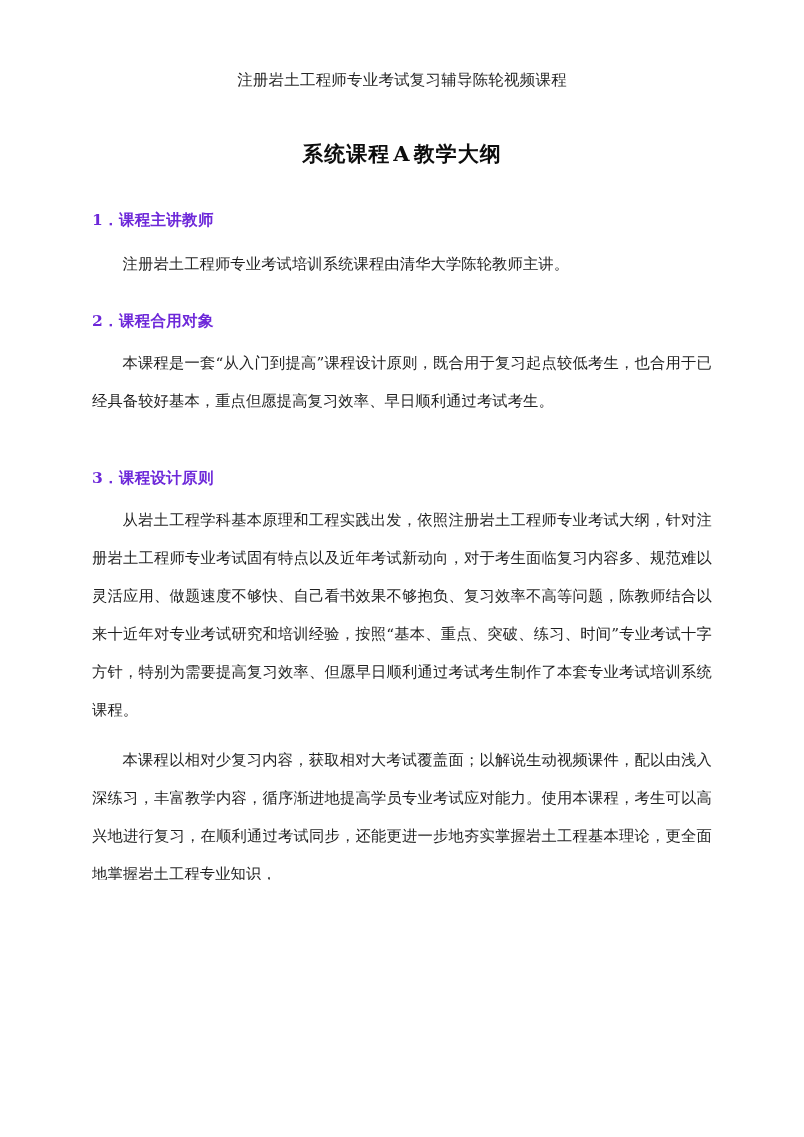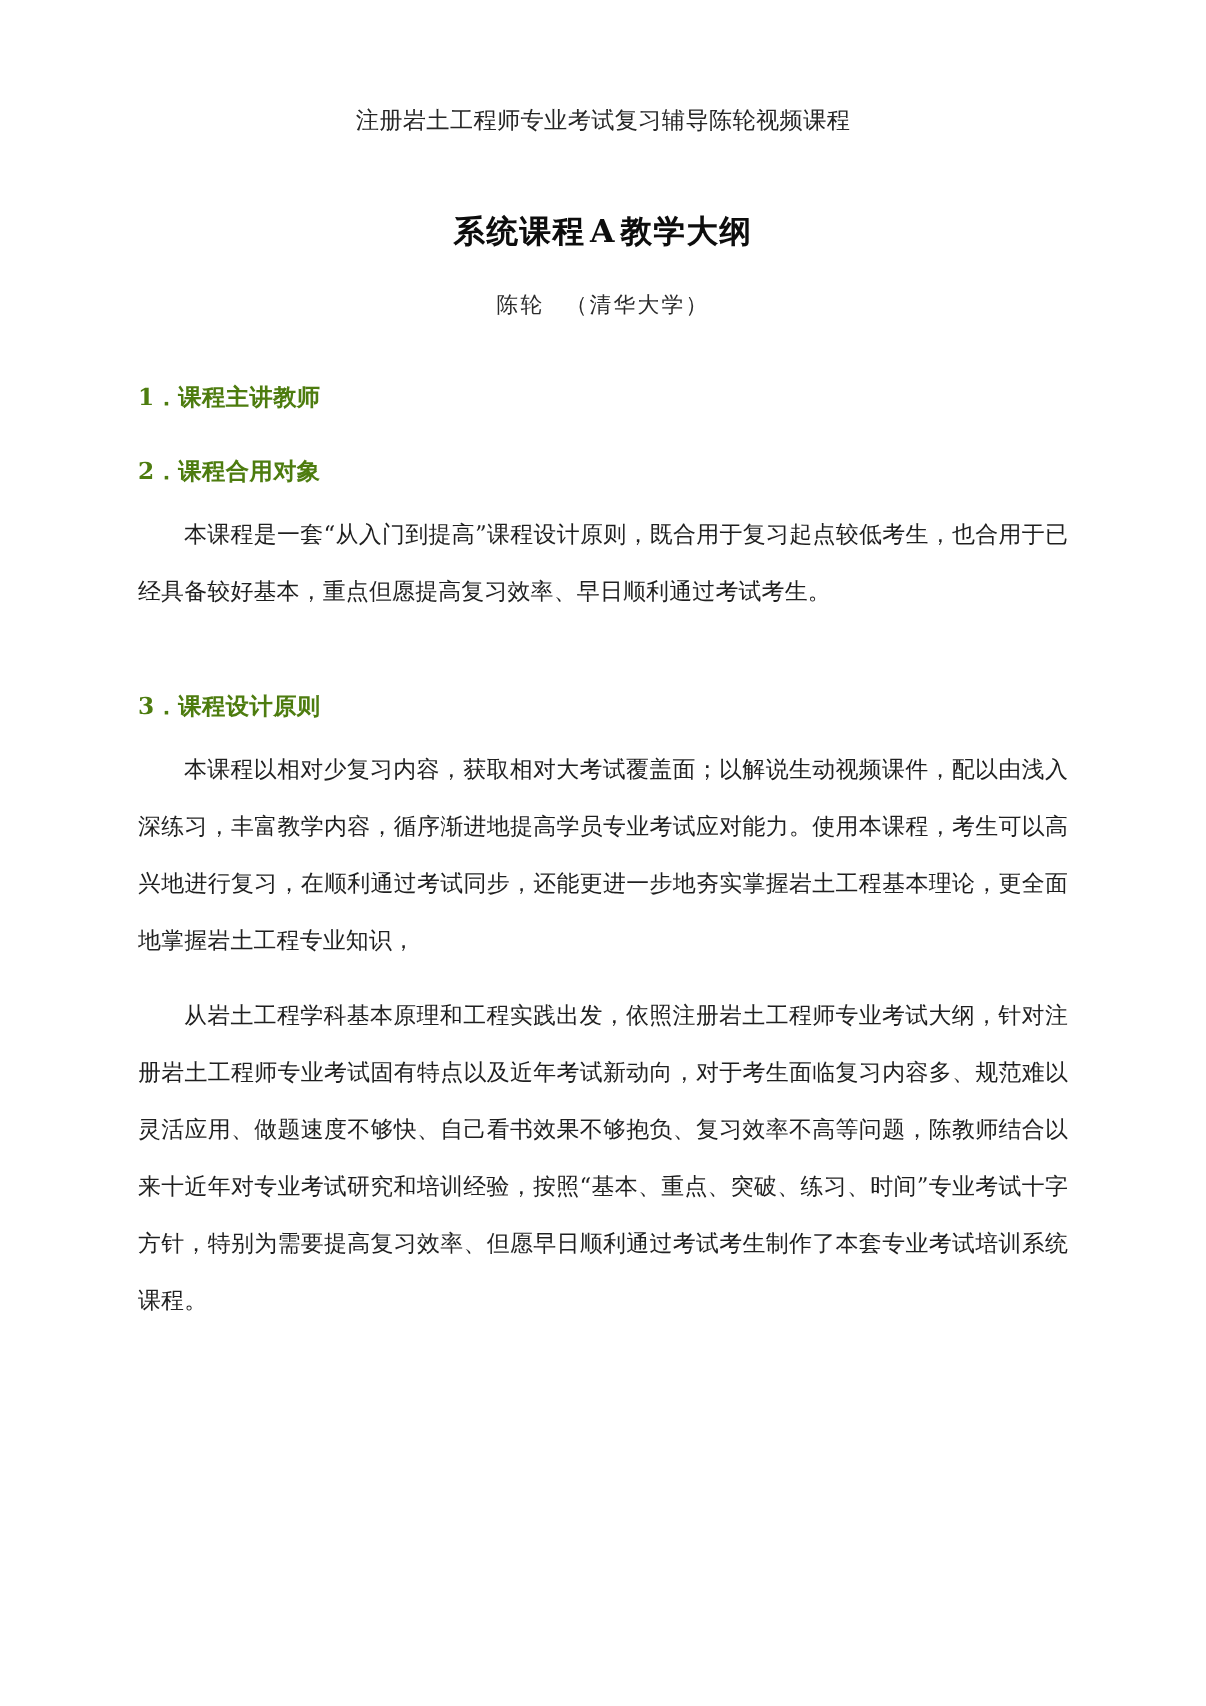--- a/index.html
+++ b/index.html
@@ -65,21 +65,21 @@
   }
 
   
   .section {
     margin-top: 30px;
   }
   .section-heading {
     font-size: 15.5px;
     font-weight: bold;
     letter-spacing: 0.3px;
-    color: #4d7c0f;
+    color: #6d28d9;
     margin: 0 0 8px 0;
     line-height: 1.5;
   }
   .section-heading .num {
     font-family: "DejaVu Serif", "Liberation Serif", serif;
   }
   .section-heading .num::after {
     content: "．";
   }
 
@@ -114,33 +114,31 @@
 <body>
 
 <div class="page">
 
   <div class="doc-header">注册岩土工程师专业考试复习辅导陈轮视频课程</div>
 
   <div class="doc-title">
     <span>系统课程</span><span class="latin">A</span><span>教学大纲</span>
   </div>
 
-  <div class="doc-author">
-    <span>陈轮</span><span class="sep"></span><span>（清华大学）</span>
-  </div>
 
   <div class="section section--s1">
     <h2 class="section-heading"><span class="num">1</span><span>课程主讲教师</span></h2>
+    <p class="para">注册岩土工程师专业考试培训系统课程由清华大学陈轮教师主讲。</p>
   </div>
 
   <div class="section section--s2">
     <h2 class="section-heading"><span class="num">2</span><span>课程合用对象</span></h2>
     <p class="para">本课程是一套“从入门到提高”课程设计原则，既合用于复习起点较低考生，也合用于已经具备较好基本，重点但愿提高复习效率、早日顺利通过考试考生。</p>
   </div>
 
   <div class="section section--s3">
     <h2 class="section-heading"><span class="num">3</span><span>课程设计原则</span></h2>
+    <p class="para">从岩土工程学科基本原理和工程实践出发，依照注册岩土工程师专业考试大纲，针对注册岩土工程师专业考试固有特点以及近年考试新动向，对于考生面临复习内容多、规范难以灵活应用、做题速度不够快、自己看书效果不够抱负、复习效率不高等问题，陈教师结合以来十近年对专业考试研究和培训经验，按照“基本、重点、突破、练习、时间”专业考试十字方针，特别为需要提高复习效率、但愿早日顺利通过考试考生制作了本套专业考试培训系统课程。</p>
     <p class="para">本课程以相对少复习内容，获取相对大考试覆盖面；以解说生动视频课件，配以由浅入深练习，丰富教学内容，循序渐进地提高学员专业考试应对能力。使用本课程，考生可以高兴地进行复习，在顺利通过考试同步，还能更进一步地夯实掌握岩土工程基本理论，更全面地掌握岩土工程专业知识，</p>
-    <p class="para">从岩土工程学科基本原理和工程实践出发，依照注册岩土工程师专业考试大纲，针对注册岩土工程师专业考试固有特点以及近年考试新动向，对于考生面临复习内容多、规范难以灵活应用、做题速度不够快、自己看书效果不够抱负、复习效率不高等问题，陈教师结合以来十近年对专业考试研究和培训经验，按照“基本、重点、突破、练习、时间”专业考试十字方针，特别为需要提高复习效率、但愿早日顺利通过考试考生制作了本套专业考试培训系统课程。</p>
   </div>
 
 
 </div>
 
 </body></html>

